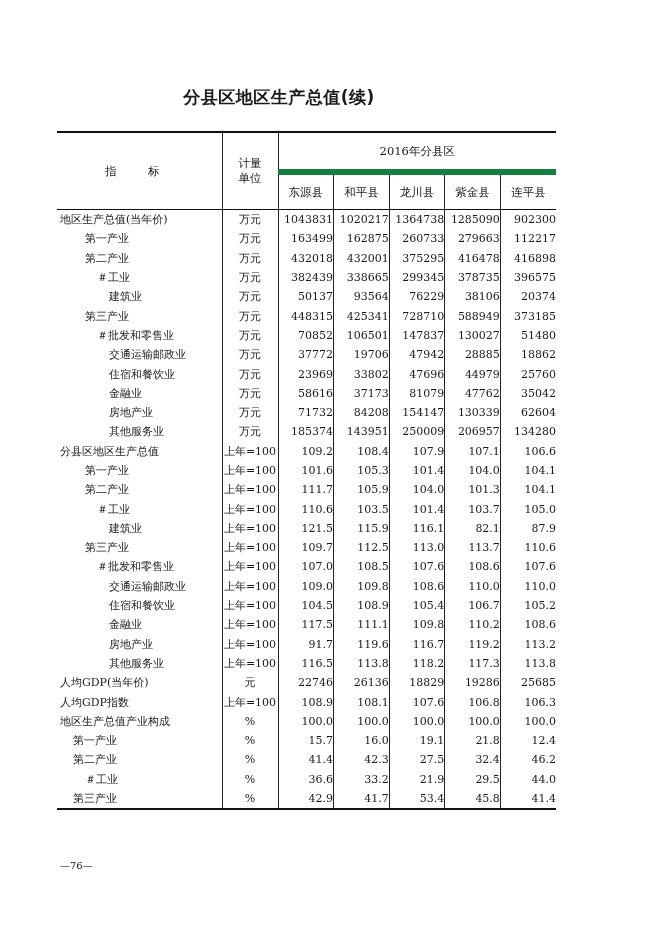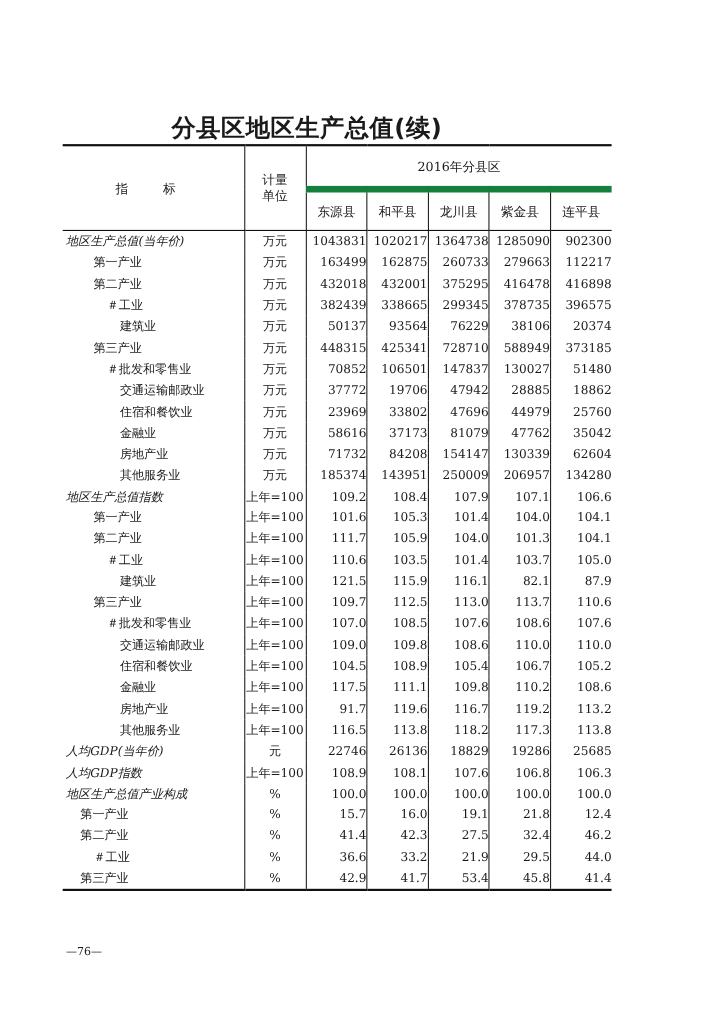--- a/index.html
+++ b/index.html
@@ -2,23 +2,23 @@
 <html><head>
 <meta charset="utf-8">
 <style>
   html, body { margin: 0; padding: 0; background: #ffffff; }
   body {
     width: 662px; height: 936px; position: relative; overflow: hidden;
     font-family: "DejaVu Serif", "Liberation Serif", serif;
     color: #1a1a1a;
   }
   .title {
-    position: absolute; left: 0; top: 102px; width: 558px; text-align: center;
+    position: absolute; left: 0; top: 86px; width: 558px; text-align: center;
     font-family: "DejaVu Sans", "Liberation Sans", sans-serif;
-    font-size: 22px; font-weight: bold; letter-spacing: 0.5px;
+    font-size: 17px; font-weight: bold; letter-spacing: 0.5px;
   }
   table.stat {
     position: absolute; left: 57px; top: 131px; width: 499px;
     border-collapse: collapse; table-layout: fixed;
     font-size: 11px;
   }
   table.stat col.c-ind { width: 165px; }
   table.stat col.c-unit { width: 56px; }
   table.stat col.c-d { width: 55.6px; }
   table.stat thead tr.h1 th { border-top: 2px solid #111; }
@@ -34,21 +34,21 @@
   table.stat thead tr.h2 th { border-bottom: 1.5px solid #111; }
   table.stat thead tr.h1 th.ind-h, table.stat thead tr.h1 th.unit-h { border-bottom: 1.5px solid #111; }
   table.stat td {
     height: 19.3px; padding: 0; white-space: nowrap; overflow: hidden;
   }
   td.ind { text-align: left; padding-left: 3px; border-right: 1px solid #222; }
   td.unit { text-align: center; border-right: 1px solid #222; font-size: 11px; }
   td.val { text-align: right; padding-right: 5px; border-right: 1px solid #222; font-family: "DejaVu Serif", serif; font-size: 11px; }
   td.val.last { border-right: none; }
   tr.last-row td { border-bottom: 2px solid #111; }
-  .pad0 { padding-left: 3px !important; font-style: italic; }
+  .pad0 { padding-left: 3px !important; }
   .pad1 { padding-left: 28px !important; }
   .pad2 { padding-left: 40px !important; }
   .pad3 { padding-left: 52px !important; }
   .padc1 { padding-left: 16px !important; }
   .padc2 { padding-left: 28px !important; }
   .footer {
     position: absolute; left: 60px; top: 860px; font-size: 10px;
   }
 </style>
 </head>
@@ -186,21 +186,21 @@
       <tr>
         <td class="ind pad3">其他服务业</td>
         <td class="unit">万元</td>
         <td class="val">185374</td>
         <td class="val">143951</td>
         <td class="val">250009</td>
         <td class="val">206957</td>
         <td class="val last">134280</td>
       </tr>
       <tr>
-        <td class="ind pad0">地区生产总值指数</td>
+        <td class="ind pad0">分县区地区生产总值</td>
         <td class="unit">上年=100</td>
         <td class="val">109.2</td>
         <td class="val">108.4</td>
         <td class="val">107.9</td>
         <td class="val">107.1</td>
         <td class="val last">106.6</td>
       </tr>
       <tr>
         <td class="ind pad1">第一产业</td>
         <td class="unit">上年=100</td>

